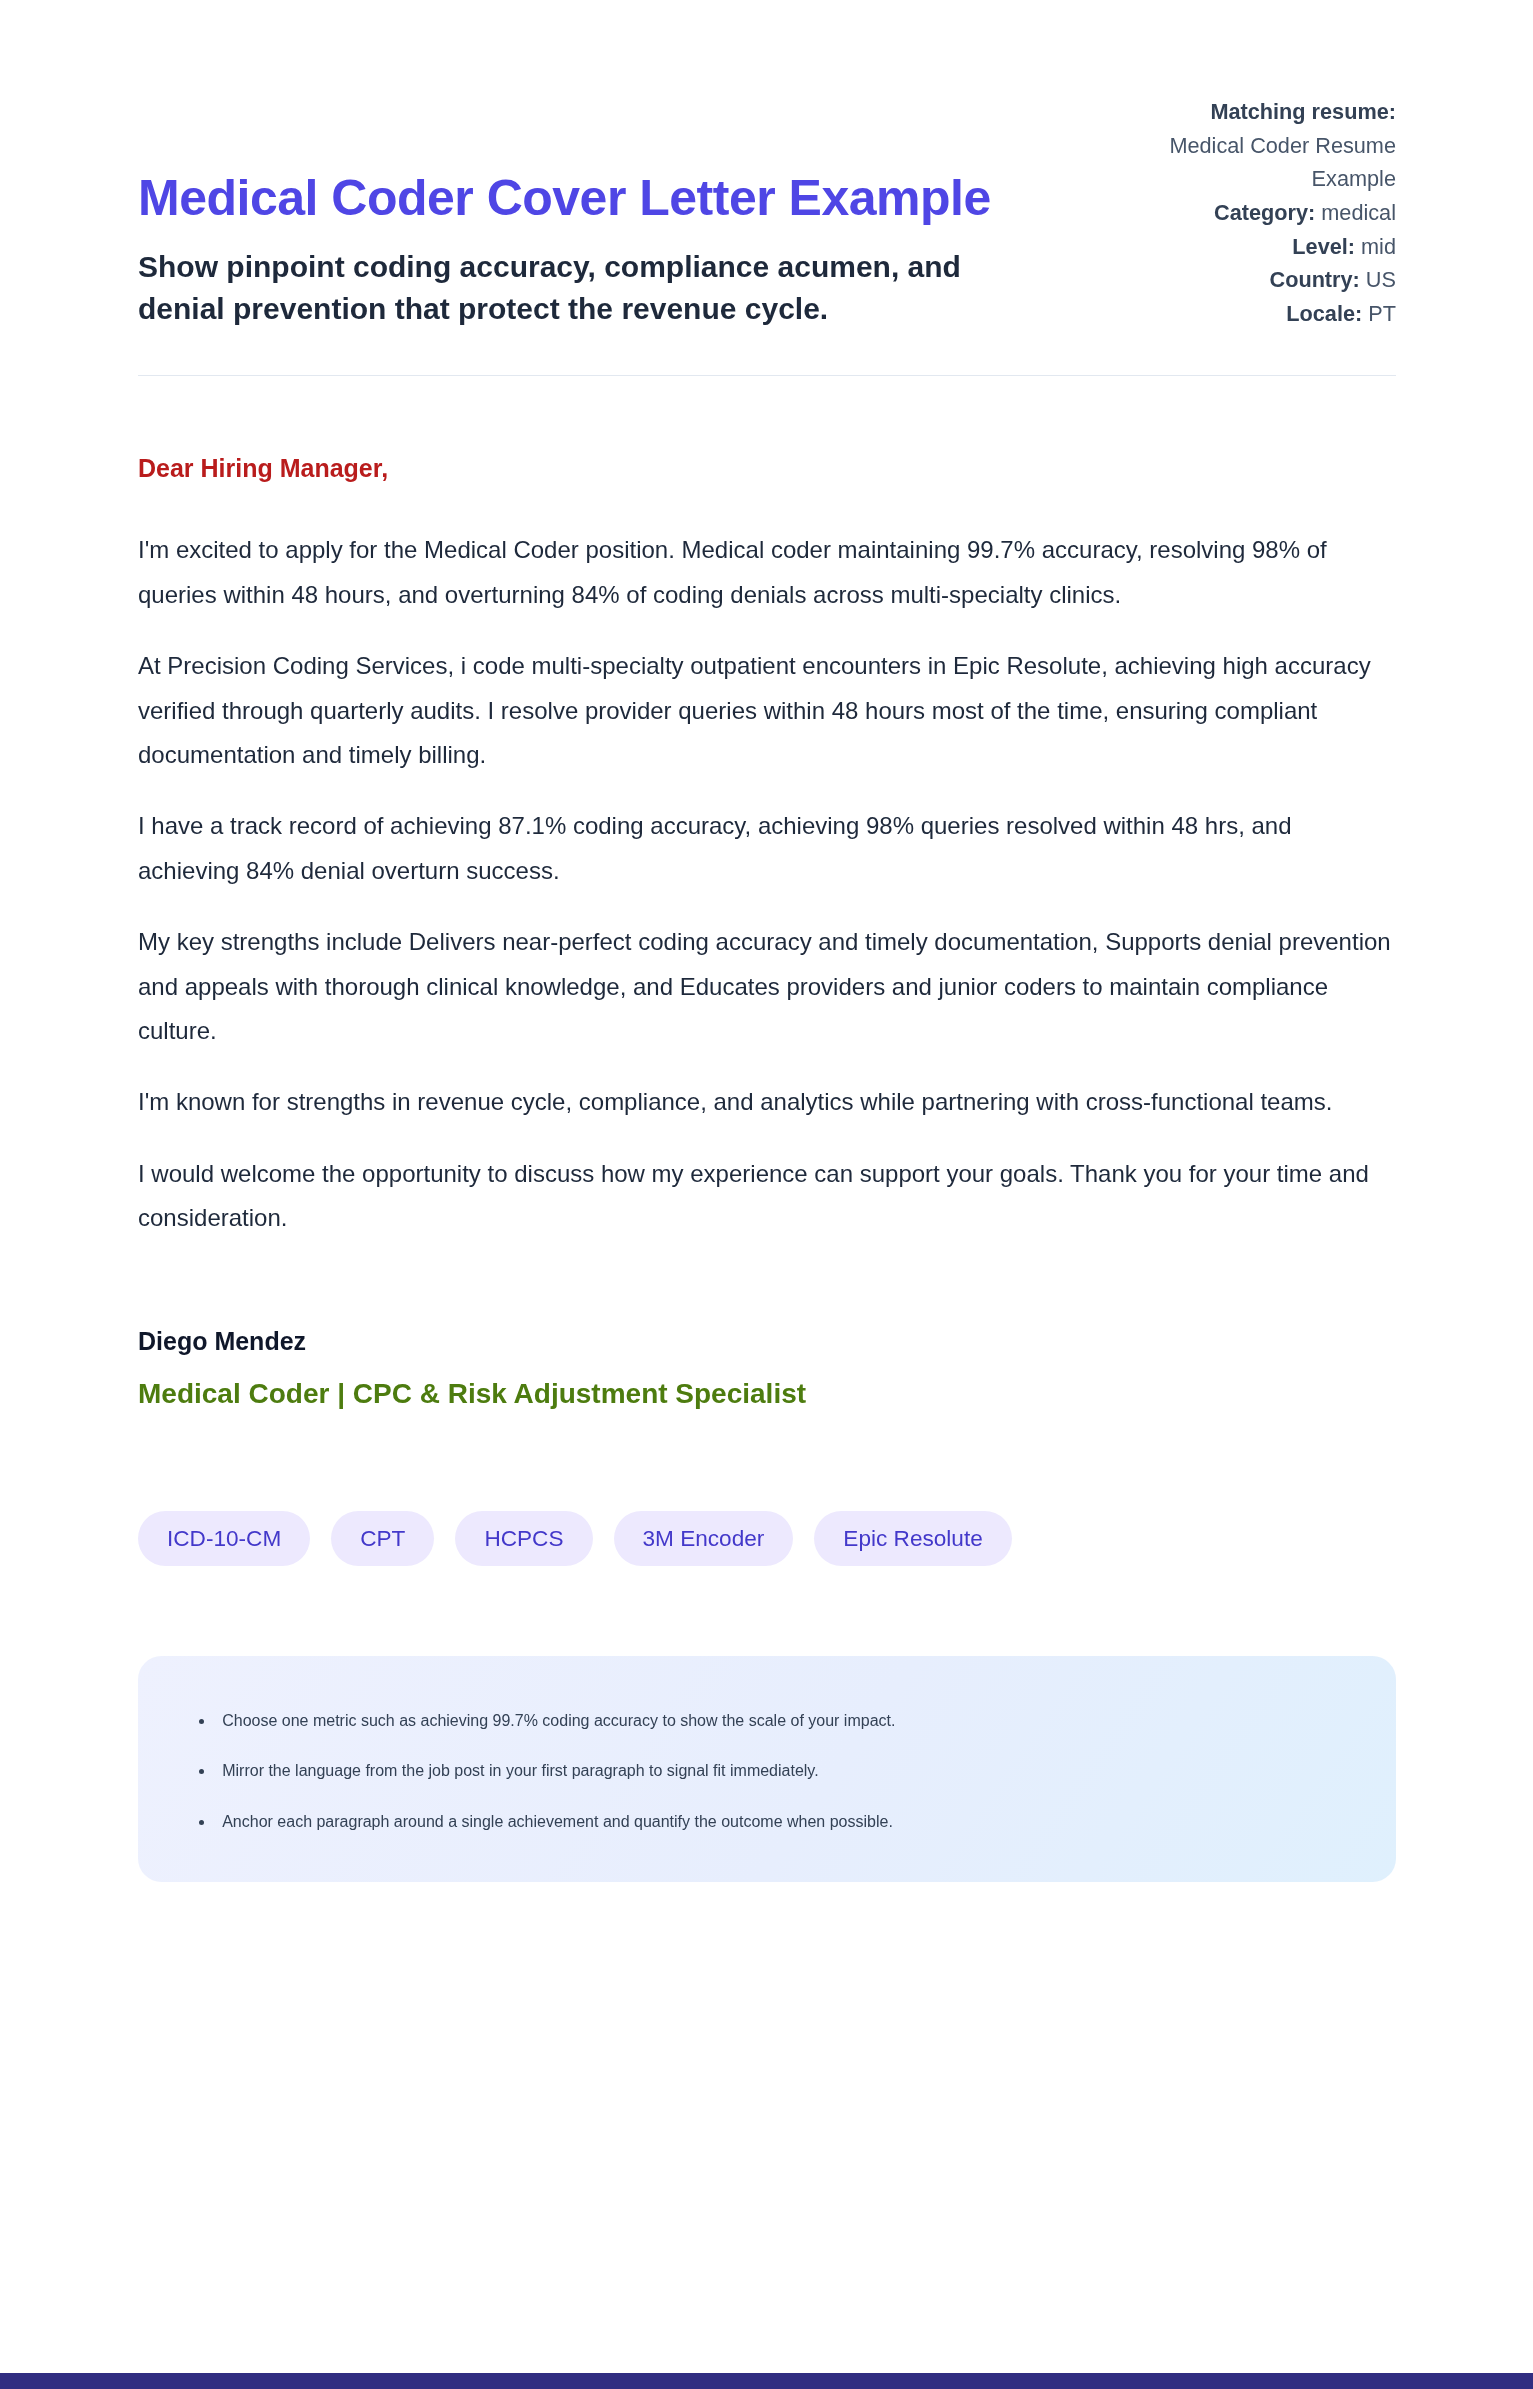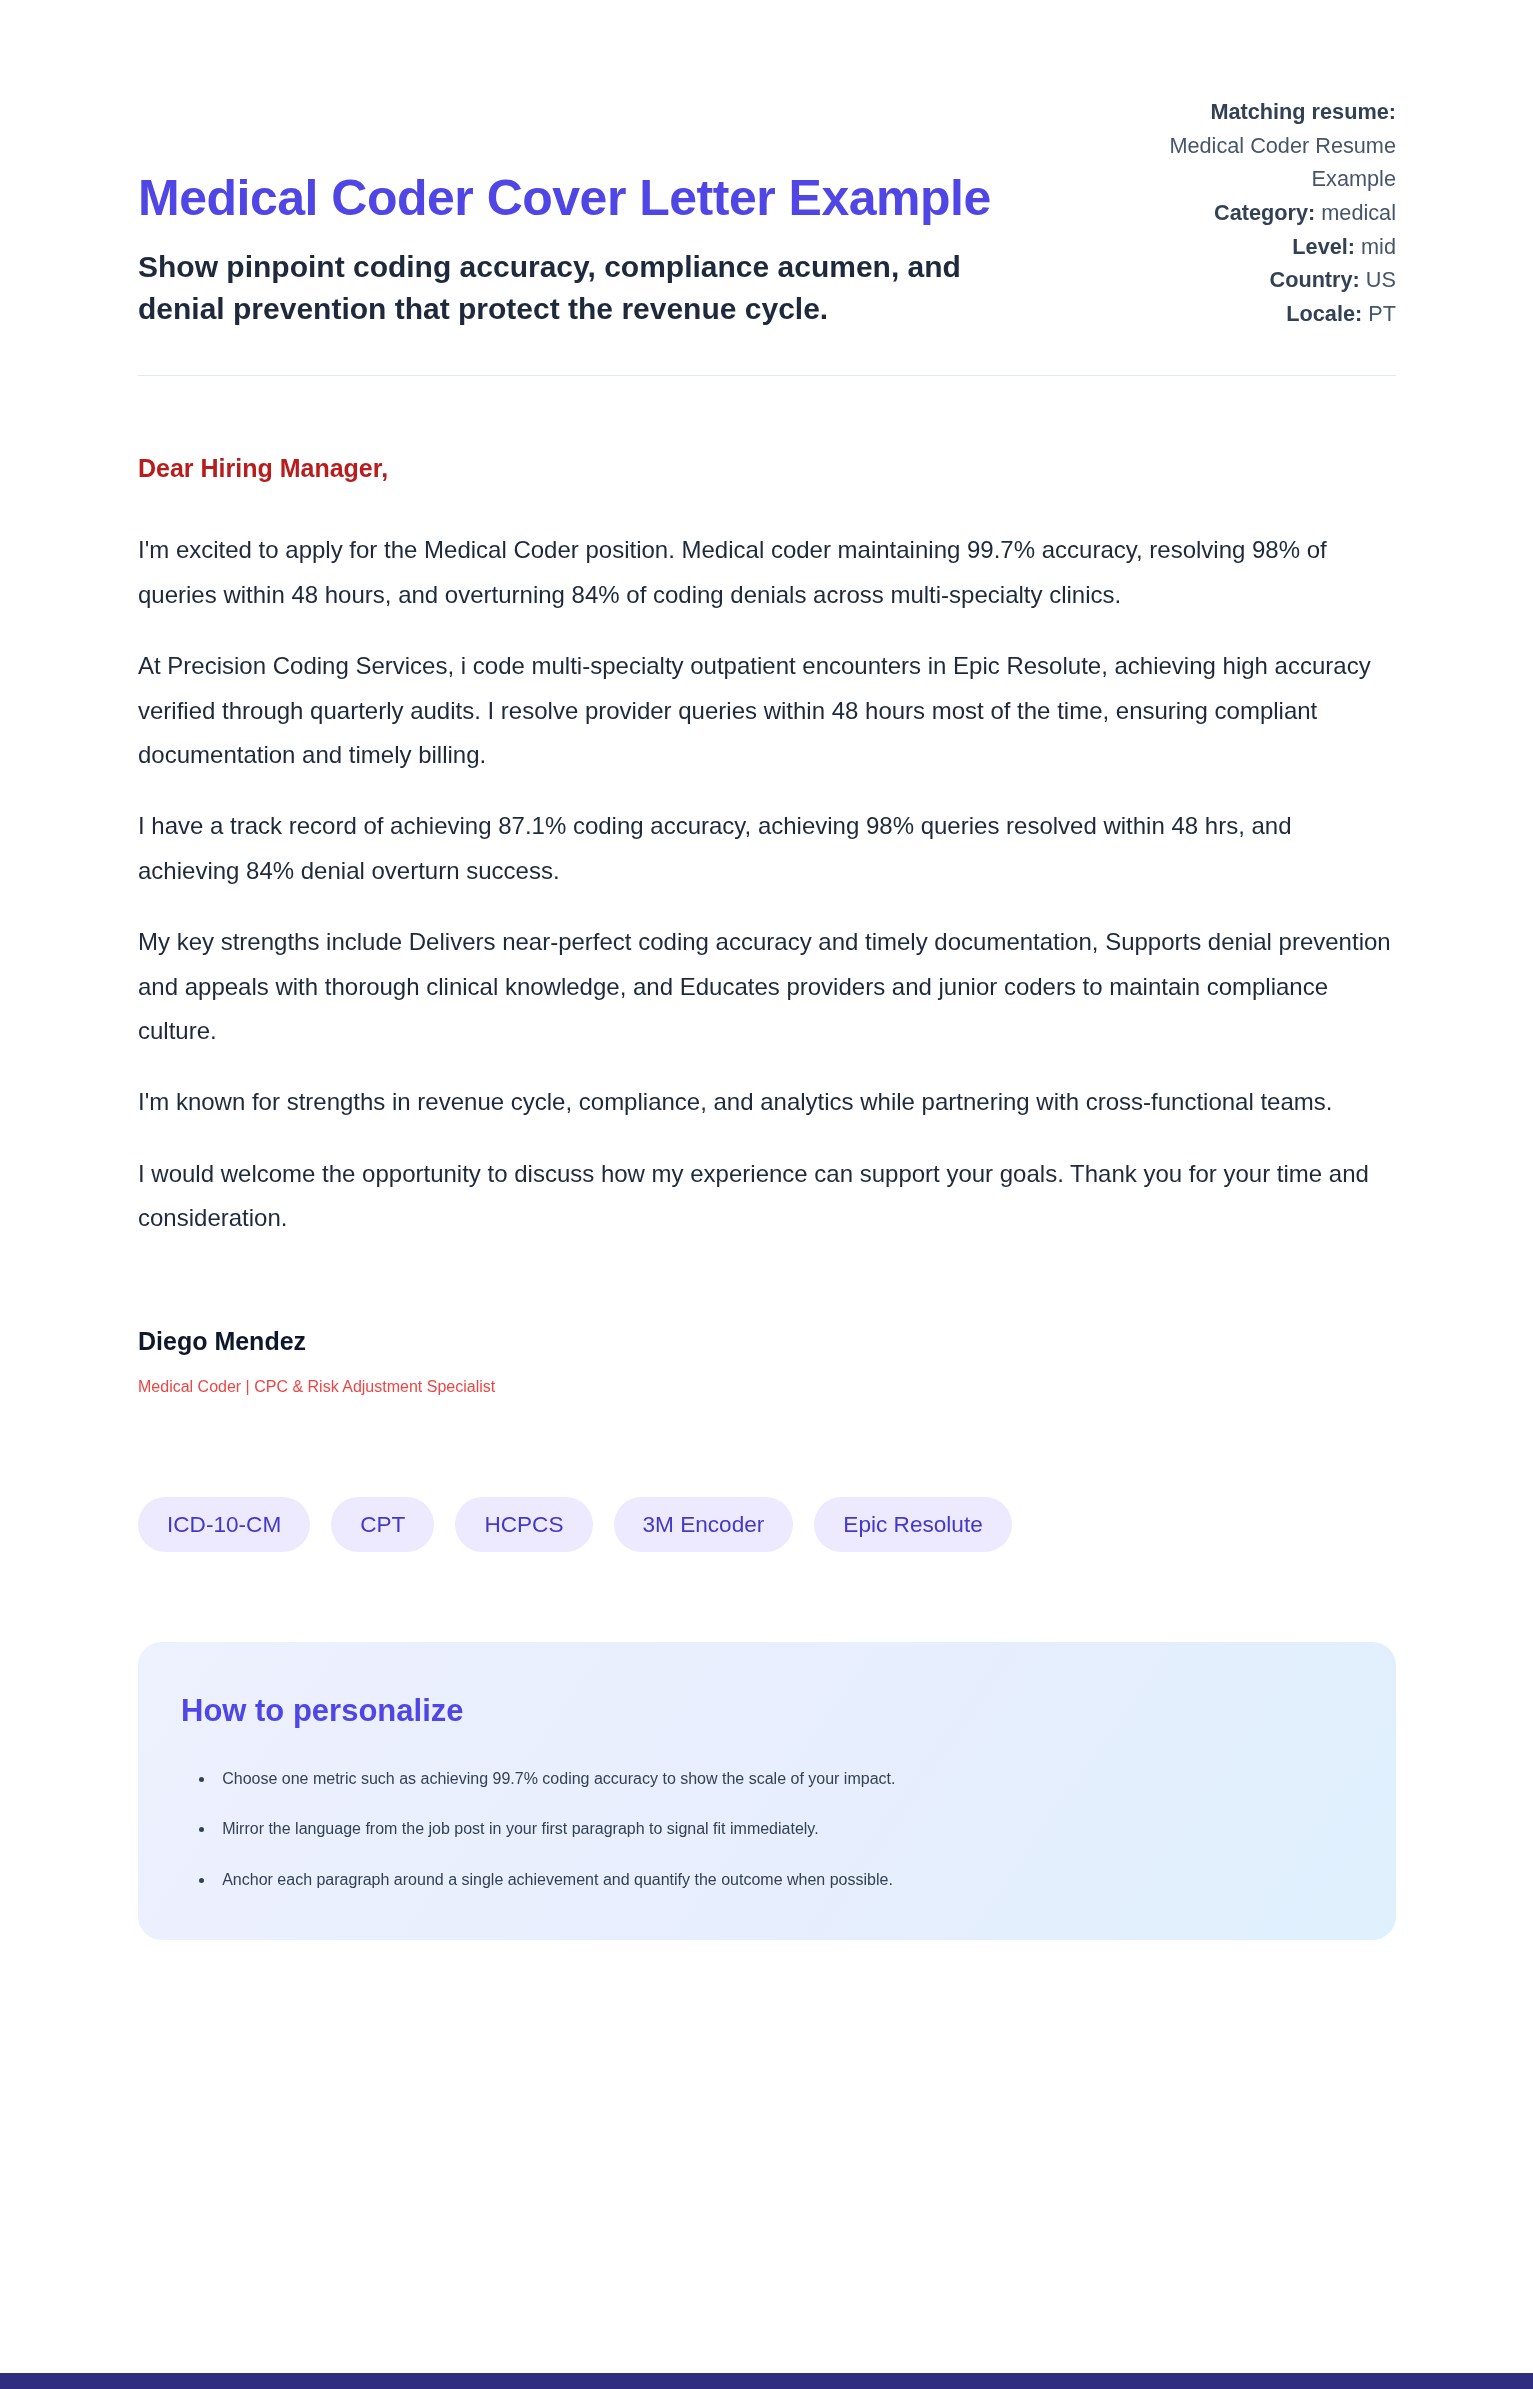--- a/index.html
+++ b/index.html
@@ -34,21 +34,21 @@
   .divider { border: none; border-top: 1.8px solid #e2e8f0; margin-top: 45px; }
 
   
   .salutation { margin-top: 78px; font-size: 25px; font-weight: 700; color: #b91c1c; }
   .letter-body { margin-top: 45px; }
   .letter-body p {
     font-size: 24px; line-height: 1.85; color: #1e293b; margin-bottom: 27px;
   }
   .signature { margin-top: 87px; }
   .signature-name { font-size: 25px; font-weight: 700; color: #0f172a; }
-  .signature-title { margin-top: 21.7px; font-size: 16px; font-weight: 400; color: #ef4444; }
+  .signature-title { margin-top: 21.7px; font-size: 28px; font-weight: 700; color: #4d7c0f; }
 
   
   .tags { margin-top: 101px; display: flex; flex-wrap: wrap; gap: 21px; }
   .tag {
     display: inline-block; background: #ede9fe; color: #4338ca;
     font-size: 22.6px; font-weight: 500; padding: 14.4px 29px;
     border-radius: 901px; line-height: 1.15; white-space: nowrap;
   }
 
   
@@ -129,21 +129,20 @@
 
       <div class="tags">
         <span class="tag">ICD-10-CM</span>
         <span class="tag">CPT</span>
         <span class="tag">HCPCS</span>
         <span class="tag">3M Encoder</span>
         <span class="tag">Epic Resolute</span>
       </div>
 
       <section class="personalize-card">
-        <h2 class="card-heading">How to personalize</h2>
         <ul class="tips">
           <li>Choose one metric such as achieving 99.7% coding accuracy to show the scale of your impact.</li>
           <li>Mirror the language from the job post in your first paragraph to signal fit immediately.</li>
           <li>Anchor each paragraph around a single achievement and quantify the outcome when possible.</li>
         </ul>
       </section>
     </main>
   </div>
 
   <div class="footer-bar"></div>

